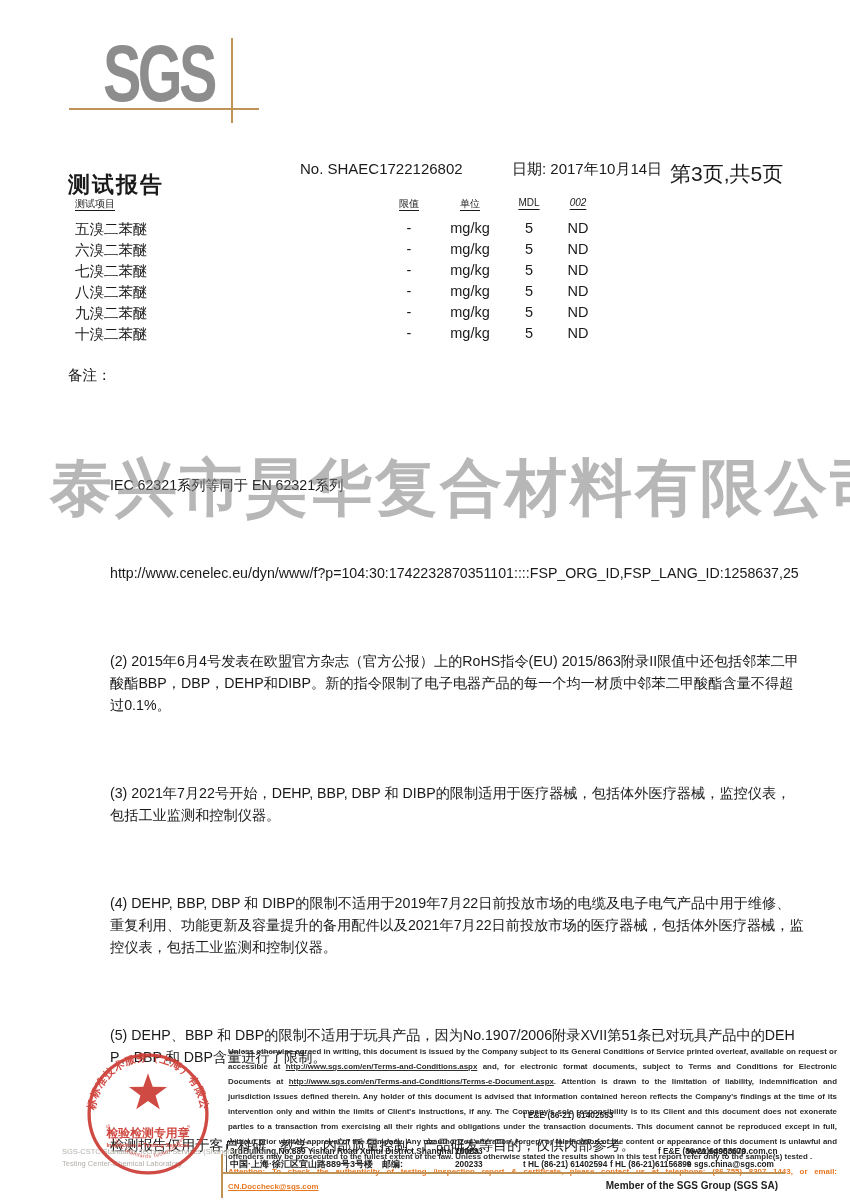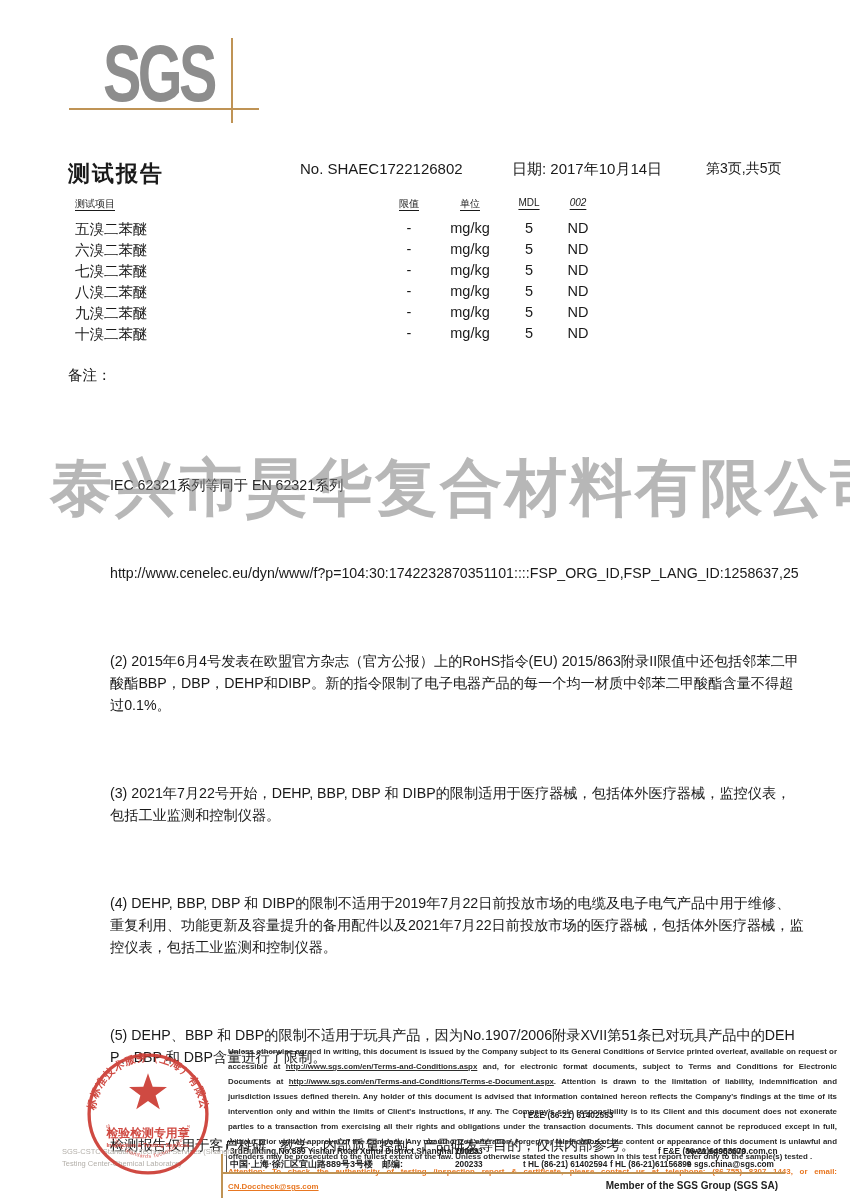--- a/index.html
+++ b/index.html
@@ -8,24 +8,24 @@
 
   
   .logo{position:absolute;left:103px;top:34px;font-size:80px;font-weight:bold;color:#8d8d8d;
         letter-spacing:-5px;transform:scaleX(.72);transform-origin:left top;line-height:1;}
   .cross-h{position:absolute;background:#bf9355;height:2px;}
   .cross-v{position:absolute;background:#bf9355;width:2px;}
   .top-h{left:69px;top:108px;width:190px;}
   .top-v{left:231px;top:38px;height:85px;}
 
   
-  .title{position:absolute;left:68px;top:159px;font-size:22px;font-weight:bold;letter-spacing:2px;}
+  .title{position:absolute;left:68px;top:170px;font-size:22px;font-weight:bold;letter-spacing:2px;}
   .report-no{position:absolute;left:300px;top:160px;font-size:15px;}
   .date{position:absolute;left:512px;top:160px;font-size:15px;}
-  .pageno{position:absolute;left:706px;top:160px;font-size:14px;}
+  .pageno{position:absolute;left:670px;top:160px;font-size:21px;}
 
   
   .thead{position:absolute;top:197px;left:0;width:678px;height:20px;font-size:10px;}
   .thead span{text-decoration:underline;text-underline-offset:3px;}
   .col-item{position:absolute;left:75px;}
   .col-limit{position:absolute;left:379px;width:60px;text-align:center;}
   .col-unit{position:absolute;left:440px;width:60px;text-align:center;}
   .col-mdl{position:absolute;left:499px;width:60px;text-align:center;}
   .col-sample{position:absolute;left:548px;width:60px;text-align:center;}
   .col-sample.hdr{font-style:italic;}

